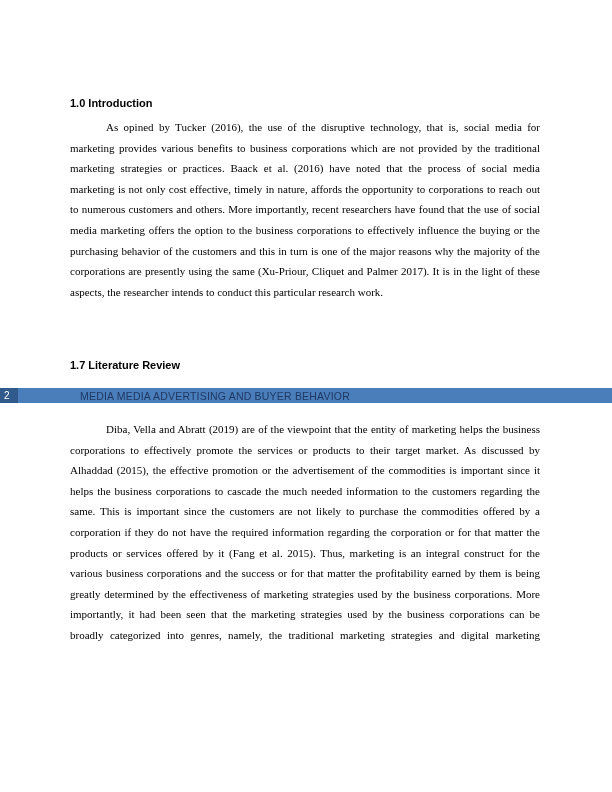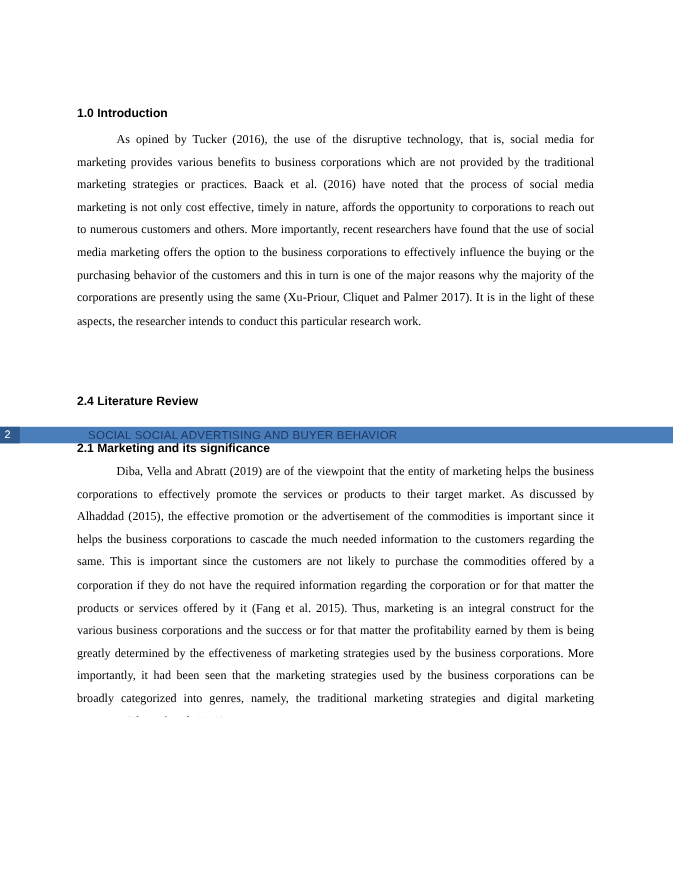--- a/index.html
+++ b/index.html
@@ -76,24 +76,23 @@
 </style>
 </head>
 <body>
 
 <div class="page">
 
   <div class="heading" style="top: 96px;">1.0 Introduction</div>
 
   <div class="para" style="top: 117px;">As opined by Tucker (2016), the use of the disruptive technology, that is, social media for marketing provides various benefits to business corporations which are not provided by the traditional marketing strategies or practices. Baack et al. (2016) have noted that the process of social media marketing is not only cost effective, timely in nature, affords the opportunity to corporations to reach out to numerous customers and others. More importantly, recent researchers have found that the use of social media marketing offers the option to the business corporations to effectively influence the buying or the purchasing behavior of the customers and this in turn is one of the major reasons why the majority of the corporations are presently using the same (Xu-Priour, Cliquet and Palmer 2017). It is in the light of these aspects, the researcher intends to conduct this particular research work.</div>
 
-  <div class="heading" style="top: 358px;">2.4 Literature Review</div>
+  <div class="heading" style="top: 358px;">1.7 Literature Review</div>
 
   <div class="running-band">
     <div class="page-number-box">2</div>
-    <div class="band-title">SOCIAL SOCIAL ADVERTISING AND BUYER BEHAVIOR</div>
+    <div class="band-title">MEDIA MEDIA ADVERTISING AND BUYER BEHAVIOR</div>
   </div>
 
-  <div class="heading" style="top: 401px;">2.1 Marketing and its significance</div>
 
   <div class="para" style="top: 419px;">Diba, Vella and Abratt (2019) are of the viewpoint that the entity of marketing helps the business corporations to effectively promote the services or products to their target market. As discussed by Alhaddad (2015), the effective promotion or the advertisement of the commodities is important since it helps the business corporations to cascade the much needed information to the customers regarding the same. This is important since the customers are not likely to purchase the commodities offered by a corporation if they do not have the required information regarding the corporation or for that matter the products or services offered by it (Fang et al. 2015). Thus, marketing is an integral construct for the various business corporations and the success or for that matter the profitability earned by them is being greatly determined by the effectiveness of marketing strategies used by the business corporations. More importantly, it had been seen that the marketing strategies used by the business corporations can be broadly categorized into genres, namely, the traditional marketing strategies and digital marketing strategies (Shareef et al. 2019).</div>
 
 </div>
 
 </body></html>

